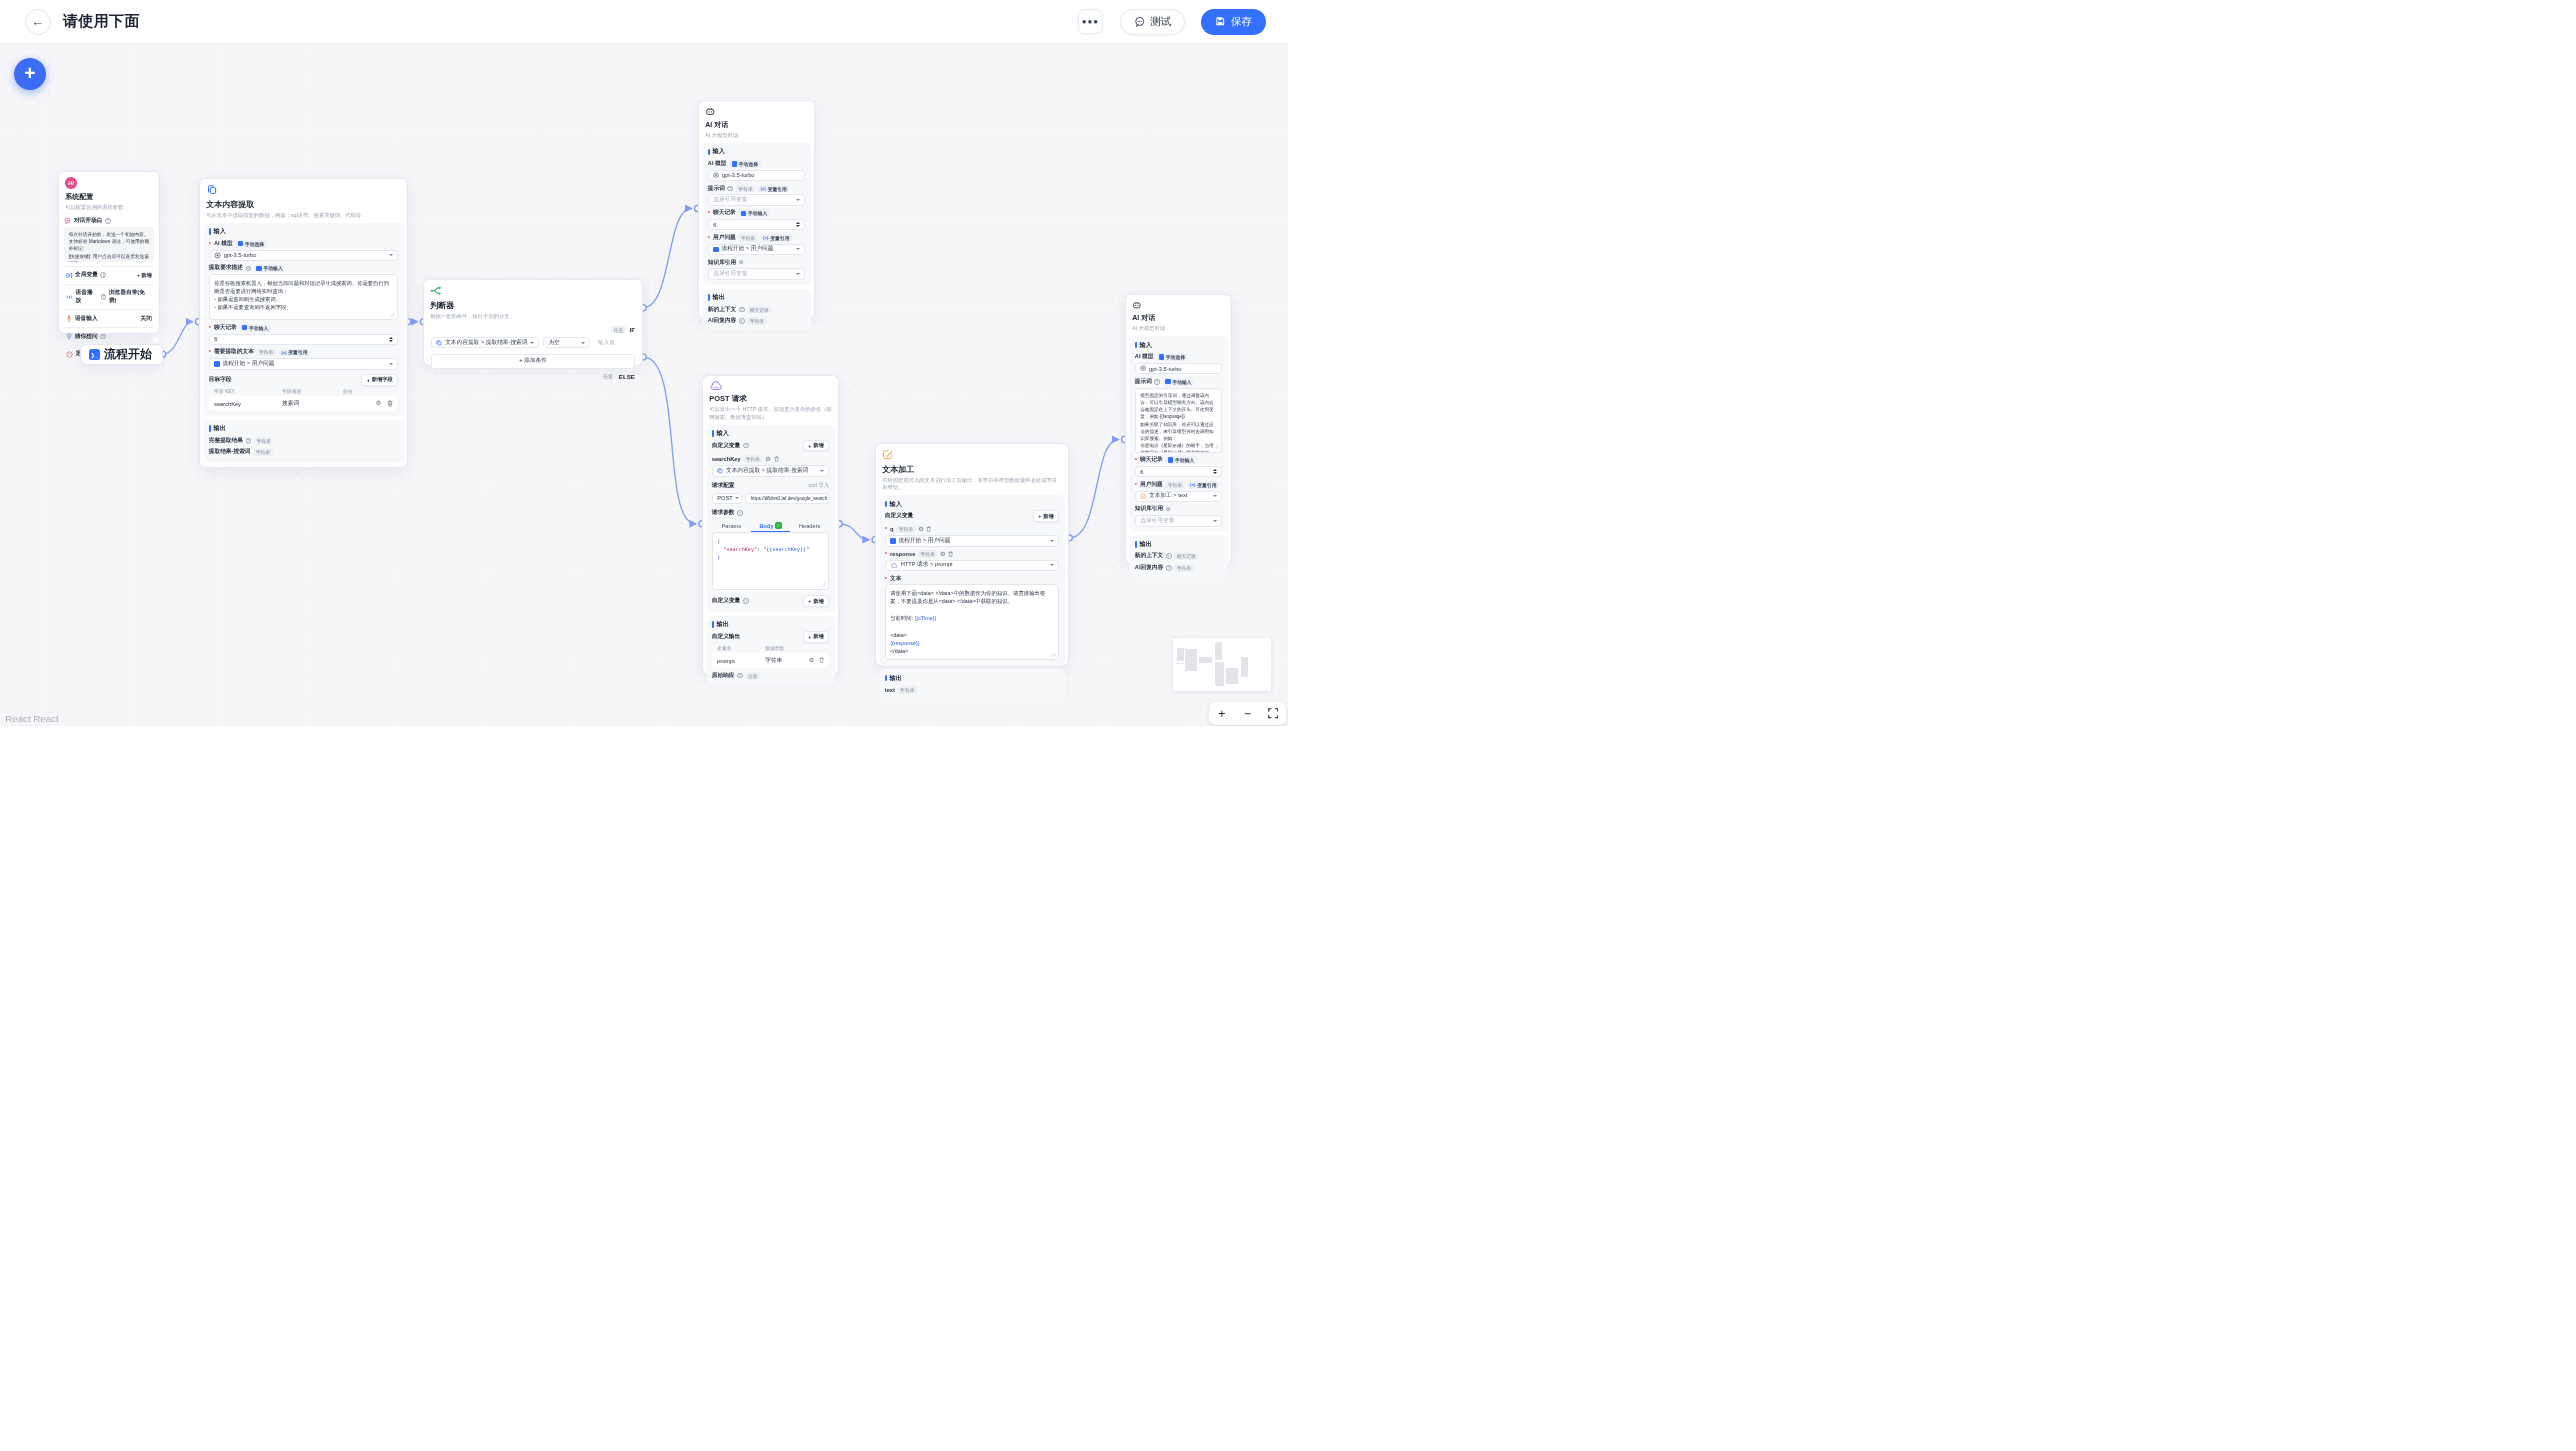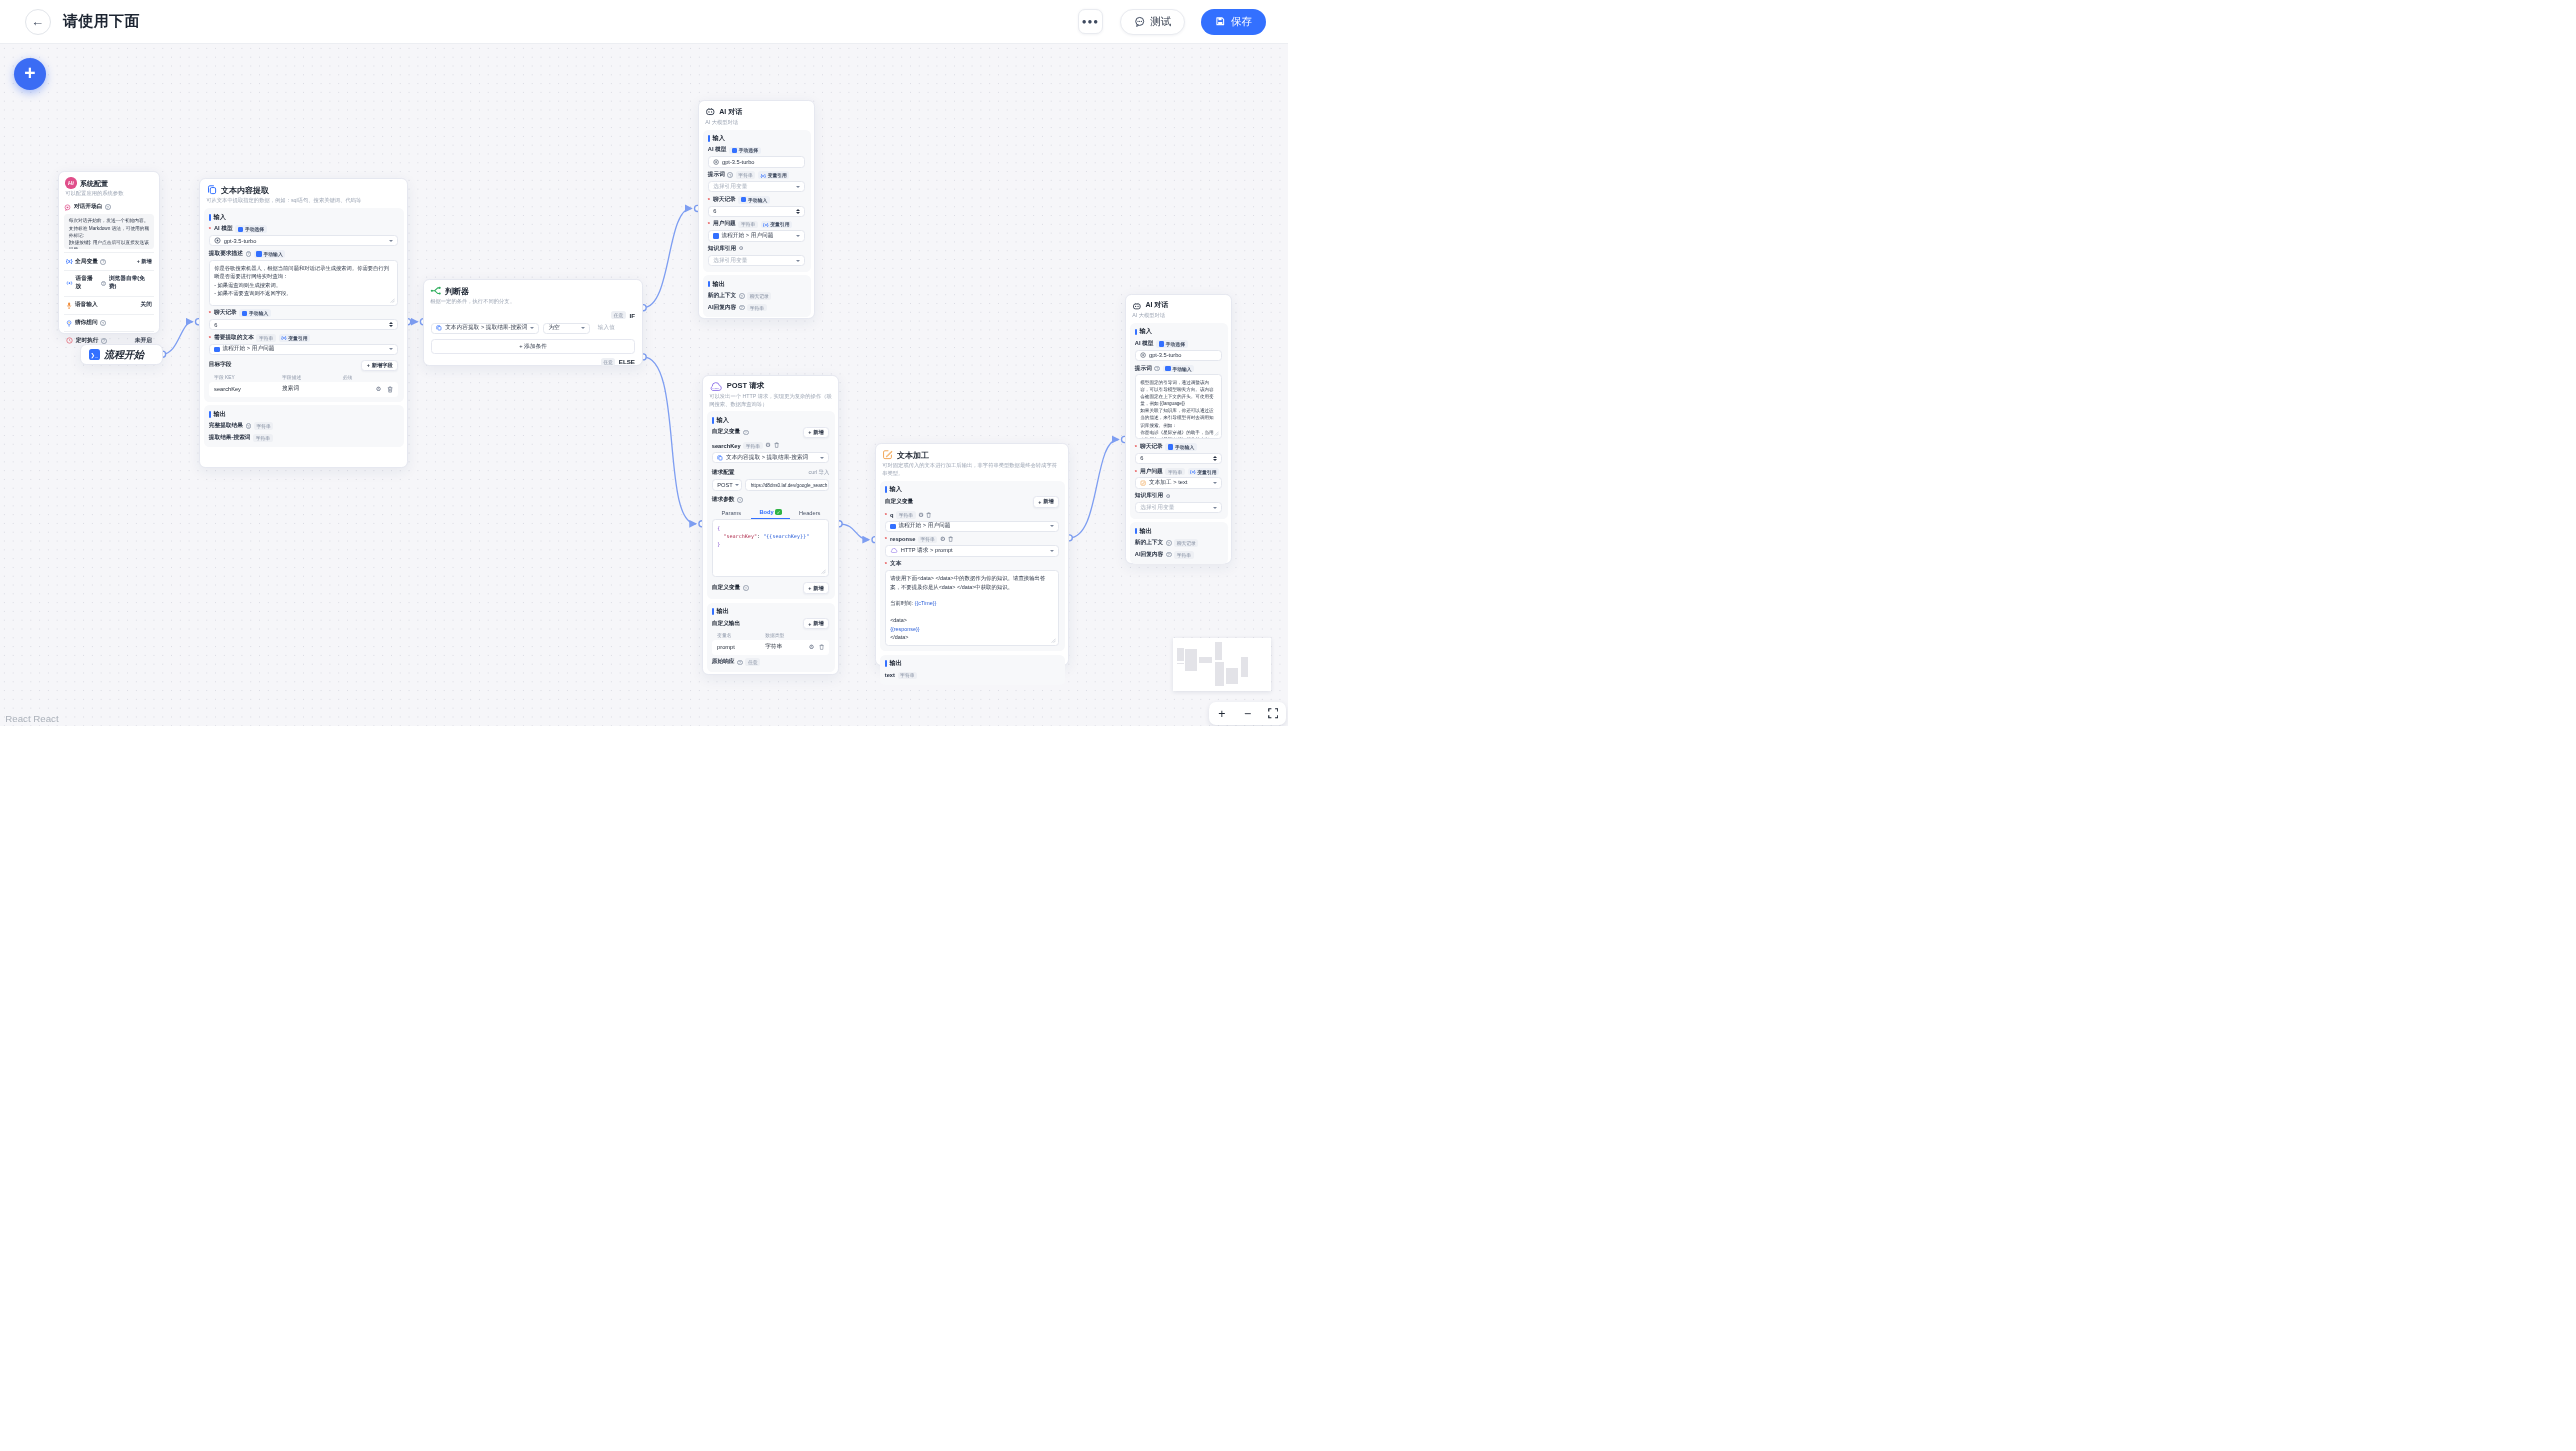--- a/index.html
+++ b/index.html
@@ -18,21 +18,21 @@
 
   
   .canvas { position:absolute; left:0; top:44px; width:1288px; height:682px; background:#f6f6f9;
     background-image:radial-gradient(#d9dae2 0.7px, transparent 0.8px); background-size:8.8px 8.8px; }
   .edges { position:absolute; left:0; top:0; pointer-events:none; z-index:1; }
   .fab { position:absolute; left:14px; top:14px; width:32px; height:32px; border-radius:50%; background:#3b6cf4; color:#fff; font-size:19.3px; font-weight:bold; display:flex; align-items:center; justify-content:center; box-shadow:0 2.6px 8.8px rgba(59,108,244,.45); z-index:20; }
   .attribution { position:absolute; left:5.3px; bottom:1.8px; font-size:9.7px; color:#aab0b9; z-index:5; }
 
   
   .node { position:absolute; background:#fff; border:0.9px solid #e6e8f0; border-radius:6.2px; box-shadow:0 3.5px 12.3px rgba(35,55,105,.07); z-index:10; font-size:5.7px; }
-  .nhead { display:flex; align-items:flex-end; gap:3.5px; padding:5.3px 6.2px 1.8px; font-size:8px; font-weight:bold; }
+  .nhead { display:flex; align-items:flex-start; gap:3.5px; padding:5.3px 6.2px 1.8px; font-size:8px; font-weight:bold;flex-direction:column; }
   .ndesc { padding:0 6.2px 3.5px; font-size:5.3px; color:#9aa3b2; line-height:1.4; }
   .sec { background:#f7f8fa; border-radius:5.3px; margin:0 3.5px 3.5px; padding:4.4px 5.3px 5.3px; }
   .sechead { display:flex; align-items:center; gap:2.6px; font-size:6.2px; font-weight:bold; margin-bottom:1.8px; }
   .sechead::before { content:""; width:2.2px; height:6.6px; background:#3370ff; border-radius:1.3px; }
   .lbl { display:flex; align-items:center; gap:2.6px; margin:3.5px 0 1.8px; font-size:5.7px; color:#2b3445; font-weight:600; }
   .req::before { content:"*"; color:#e64545; margin-right:0.4px; }
   .badge { display:inline-flex; align-items:center; gap:1.8px; background:#eef0f4; border-radius:2.6px; padding:0.9px 2.6px; font-size:4.8px; color:#7a8599; font-weight:normal; }
   .badge.strong { color:#3f4a5f; font-weight:bold; background:#edf0f6; }
   .bicon { width:5.3px; height:5.3px; border-radius:1.3px; background:#3370ff; display:inline-block; color:#fff; font-size:3.5px; line-height:5.3px; text-align:center; }
   .q { width:5.7px; height:5.7px; border:0.7px solid #9aa3b2; border-radius:50%; display:inline-flex; align-items:center; justify-content:center; color:#9aa3b2; flex:none; }
@@ -215,21 +215,21 @@
             </svg>
           <span>定时执行</span>
             <span class="q"></span>
           <span class="val">未开启</span>
         </div>
       </div>
     </div>
 
     <div class="node" style="left:80px; top:300px; width:83px; height:21px; display:flex; align-items:center; gap:4.4px; padding:0 8px;">
       <span class="sq" style="width:10.5px; height:10.5px; background:#3370ff; border-radius:2.6px; color:#fff; font-size:5.3px; font-weight:bold; display:flex; align-items:center; justify-content:center;">❯_</span>
-      <span style="font-size:10px; font-weight:bold;font-style:italic;">流程开始</span>
+      <span style="font-size:12px; font-weight:bold;">流程开始</span>
     </div>
 
     <div class="node" style="left:199px; top:134px; width:209px; height:290px;">
       <div class="nhead">
         <svg width="11.4" height="11.4" viewBox="0 0 16 16">
             <path d="M11 2.5H5.5a2 2 0 0 0-2 2V12" fill="none" stroke="#3370ff" stroke-width="1.4"></path>
             <rect x="6" y="5" width="7.5" height="8.5" rx="2" fill="none" stroke="#3370ff" stroke-width="1.4"></rect>
           </svg>
         <span>文本内容提取</span>
       </div>

